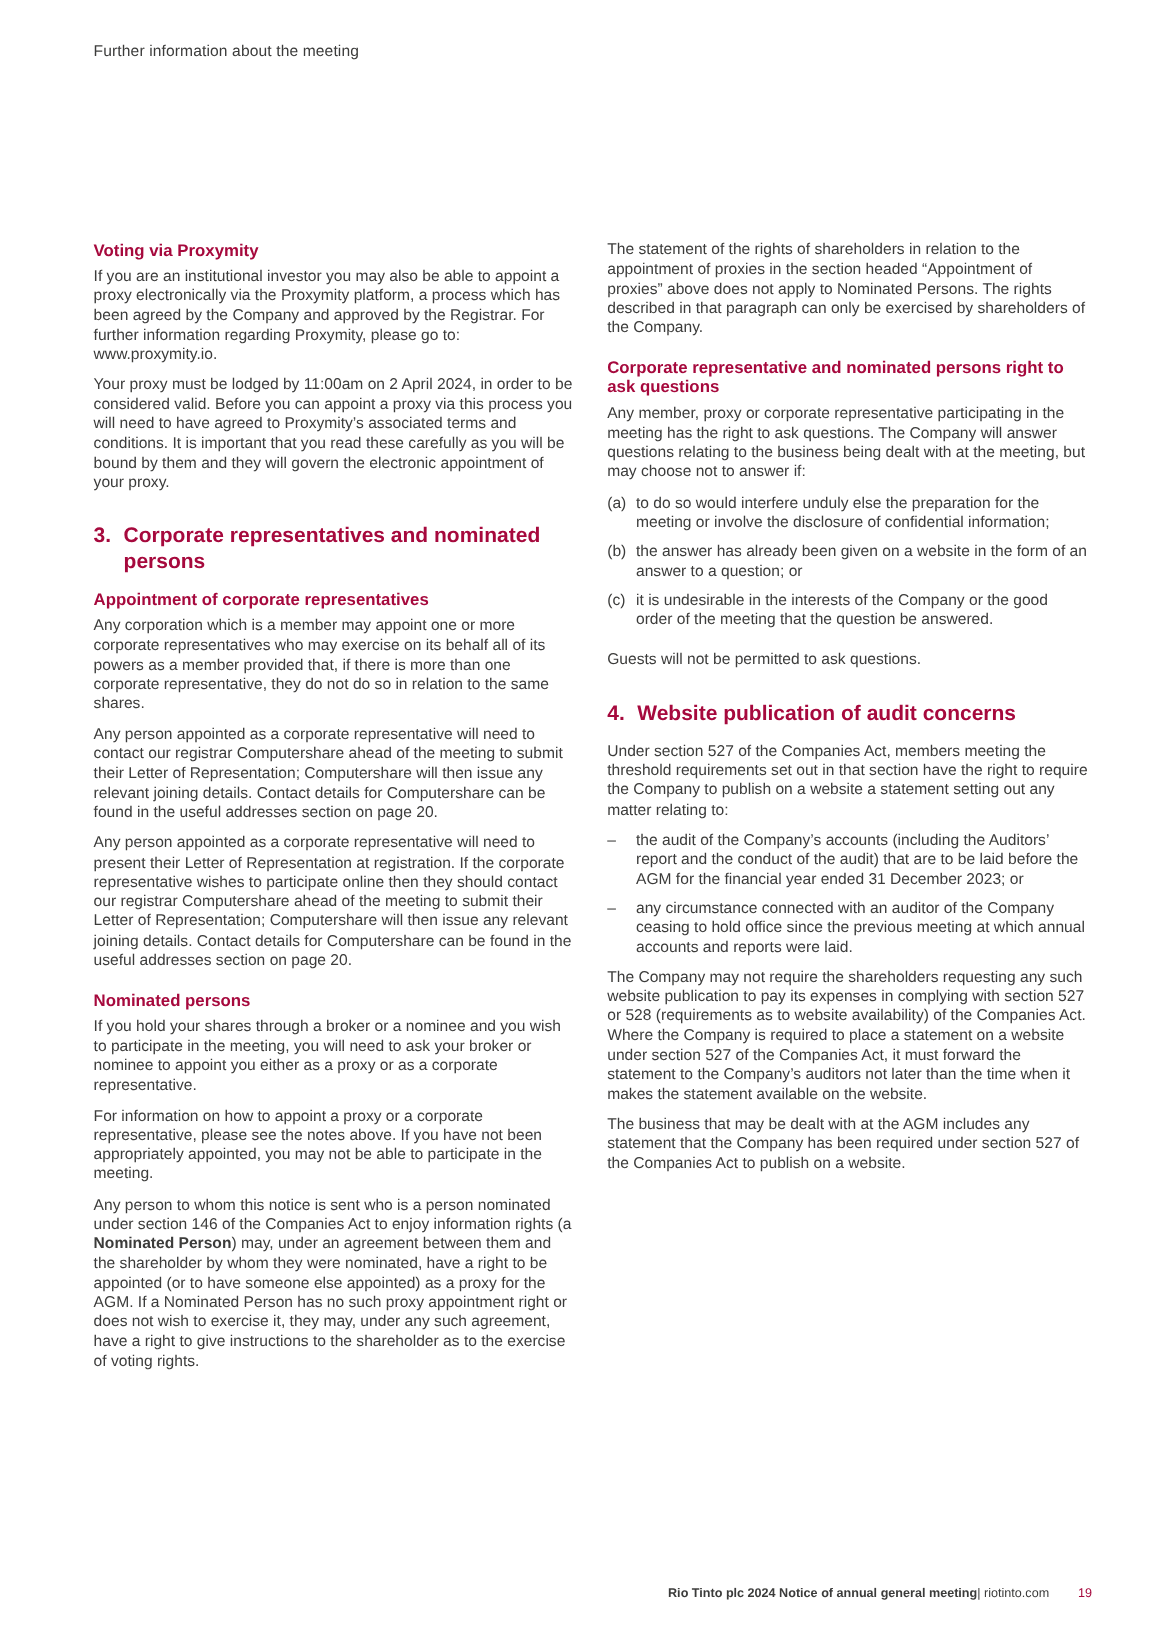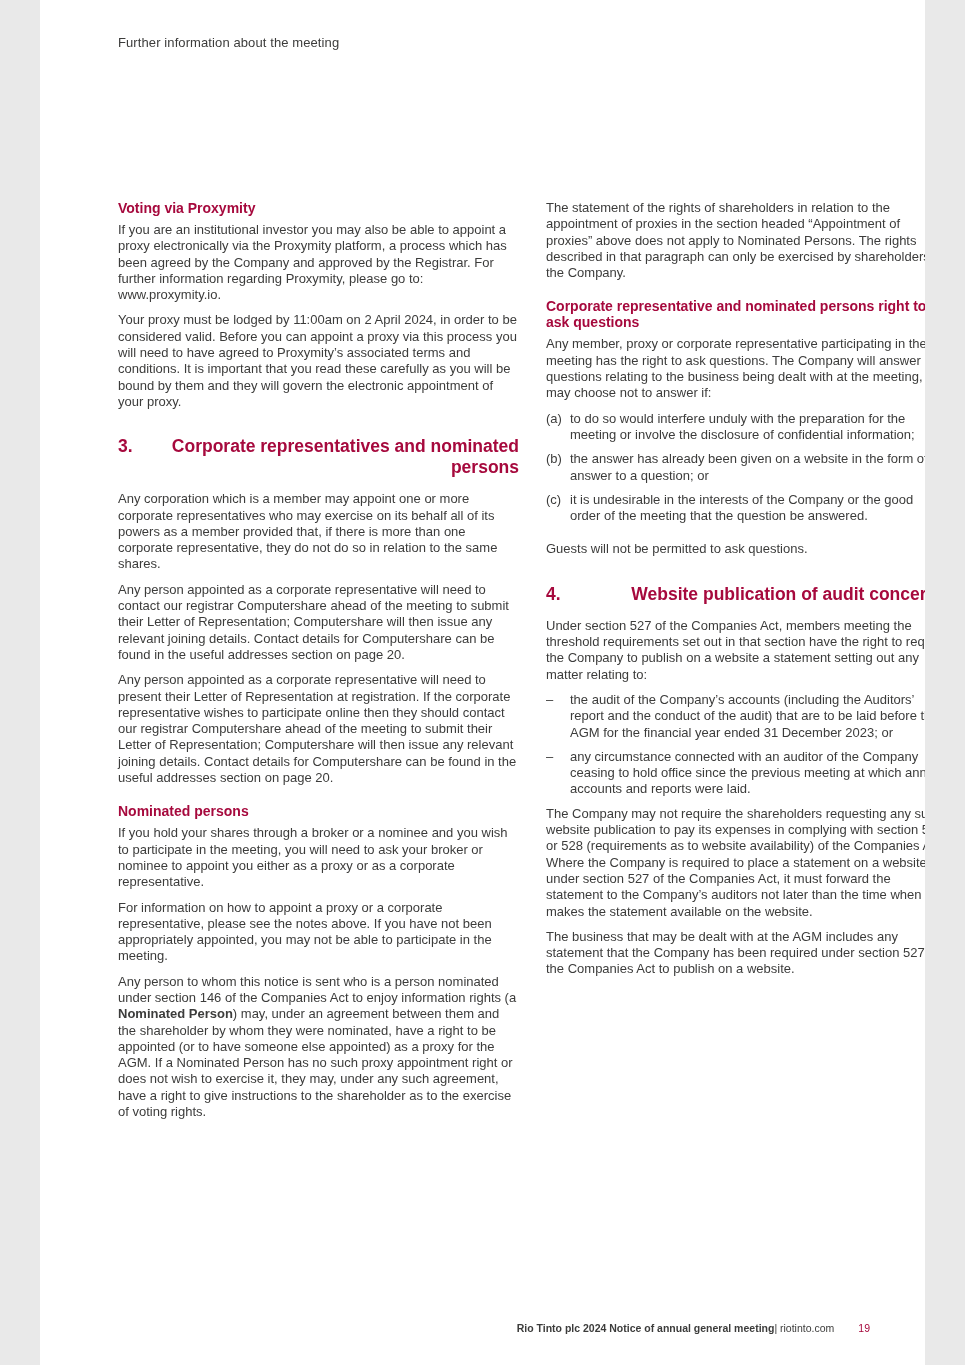--- a/index.html
+++ b/index.html
@@ -1,20 +1,20 @@
 <!DOCTYPE html>
 <html><head>
 <meta charset="utf-8">
 <style>
   * { margin:0; padding:0; box-sizing:border-box; }
   html,body { background:#e9e9e9; }
   body { font-family:"Liberation Sans", sans-serif; }
   .page {
     position:relative;
-    width:885px; height:1365px;
+    width:965px; height:1365px;
     background:#ffffff;
     margin:0 auto;
     overflow:hidden;
   }
   .running-header {
     position:absolute; top:35px; left:78px;
     font-size:13px; color:#3c3c3b; letter-spacing:0.1px;
   }
   .columns {
     position:absolute; top:200px; left:78px;
@@ -29,21 +29,21 @@
     font-size:14px; line-height:16px; font-weight:bold; color:#a6093d;
     margin:17px 0 6px;
   }
   .sub-heading.first { margin-top:0; }
   .section-heading {
     display:flex;
     font-size:17.5px; line-height:21px; font-weight:bold; color:#a6093d;
     margin:26px 0 13px;
   }
   .section-heading .num { width:25px; flex:none; }
-  .section-heading .title { flex:1;text-align:right; }
+  .section-heading .title { flex:1; }
   .list-item {
     display:flex;
     font-size:13px; line-height:16.3px; color:#3c3c3b;
     margin-bottom:8px;
   }
   .list-item .marker { width:24px; flex:none; }
   .list-item .text { flex:1; }
   b.inline-bold { font-weight:bold; }
   .footer {
     position:absolute; top:1322px; left:90px; right:55px;
@@ -66,41 +66,42 @@
 
       <div class="sub-heading first">Voting via Proxymity</div>
       <p>If you are an institutional investor you may also be able to appoint a proxy electronically via the Proxymity platform, a process which has been agreed by the Company and approved by the Registrar. For further information regarding Proxymity, please go to: www.proxymity.io.</p>
       <p>Your proxy must be lodged by 11:00am on 2 April 2024, in order to be considered valid. Before you can appoint a proxy via this process you will need to have agreed to Proxymity’s associated terms and conditions. It is important that you read these carefully as you will be bound by them and they will govern the electronic appointment of your proxy.</p>
 
       <div class="section-heading">
         <span class="num">3.</span>
         <span class="title">Corporate representatives and nominated persons</span>
       </div>
 
+      <div class="sub-heading" style="margin-top:0;">Appointment of corporate representatives</div>
       <p>Any corporation which is a member may appoint one or more corporate representatives who may exercise on its behalf all of its powers as a member provided that, if there is more than one corporate representative, they do not do so in relation to the same shares.</p>
       <p>Any person appointed as a corporate representative will need to contact our registrar Computershare ahead of the meeting to submit their Letter of Representation; Computershare will then issue any relevant joining details. Contact details for Computershare can be found in the useful addresses section on page 20.</p>
       <p>Any person appointed as a corporate representative will need to present their Letter of Representation at registration. If the corporate representative wishes to participate online then they should contact our registrar Computershare ahead of the meeting to submit their Letter of Representation; Computershare will then issue any relevant joining details. Contact details for Computershare can be found in the useful addresses section on page 20.</p>
 
       <div class="sub-heading">Nominated persons</div>
       <p>If you hold your shares through a broker or a nominee and you wish to participate in the meeting, you will need to ask your broker or nominee to appoint you either as a proxy or as a corporate representative.</p>
       <p>For information on how to appoint a proxy or a corporate representative, please see the notes above. If you have not been appropriately appointed, you may not be able to participate in the meeting.</p>
       <p><span>Any person to whom this notice is sent who is a person nominated under section 146 of the Companies Act to enjoy information rights (a </span><b class="inline-bold">Nominated Person</b><span>) may, under an agreement between them and the shareholder by whom they were nominated, have a right to be appointed (or to have someone else appointed) as a proxy for the AGM. If a Nominated Person has no such proxy appointment right or does not wish to exercise it, they may, under any such agreement, have a right to give instructions to the shareholder as to the exercise of voting rights.</span></p>
 
     </div>
 
     <div class="col">
 
       <p>The statement of the rights of shareholders in relation to the appointment of proxies in the section headed “Appointment of proxies” above does not apply to Nominated Persons. The rights described in that paragraph can only be exercised by shareholders of the Company.</p>
 
       <div class="sub-heading">Corporate representative and nominated persons right to ask questions</div>
       <p>Any member, proxy or corporate representative participating in the meeting has the right to ask questions. The Company will answer questions relating to the business being dealt with at the meeting, but may choose not to answer if:</p>
 
       <div class="list-item">
         <span class="marker">(a)</span>
-        <span class="text">to do so would interfere unduly with the preparation for the meeting or involve the disclosure of confidential information;</span>
+        <span class="text">to do so would interfere unduly else the preparation for the meeting or involve the disclosure of confidential information;</span>
       </div>
       <div class="list-item">
         <span class="marker">(b)</span>
         <span class="text">the answer has already been given on a website in the form of an answer to a question; or</span>
       </div>
       <div class="list-item">
         <span class="marker">(c)</span>
         <span class="text">it is undesirable in the interests of the Company or the good order of the meeting that the question be answered.</span>
       </div>
 

